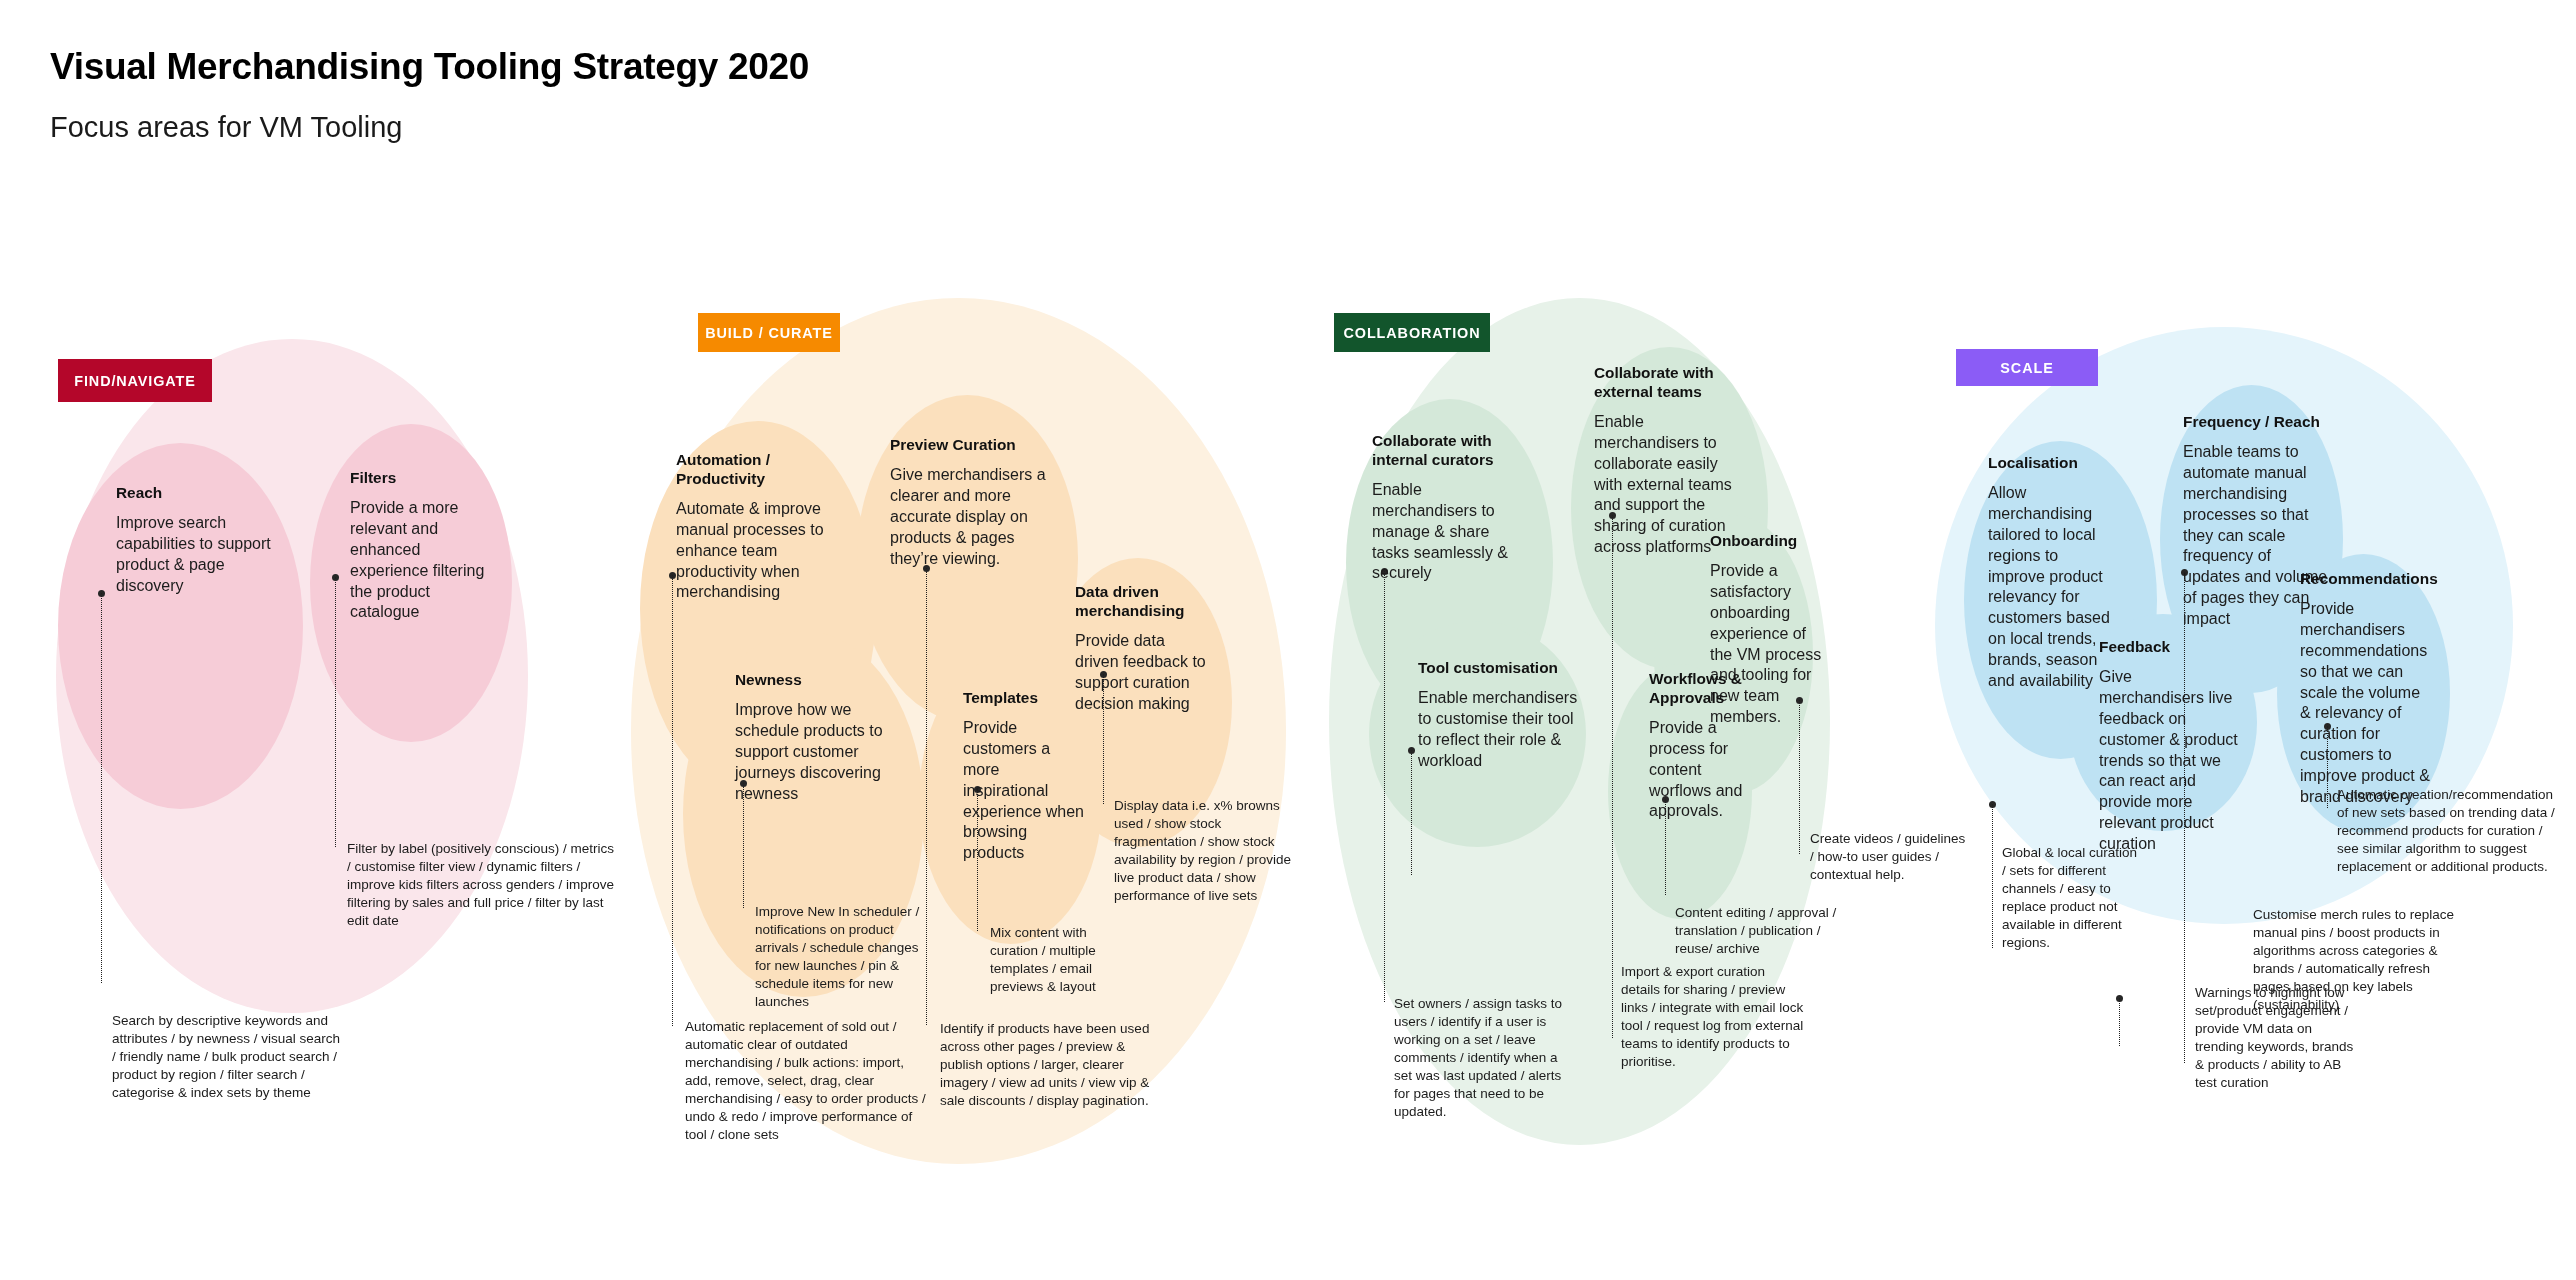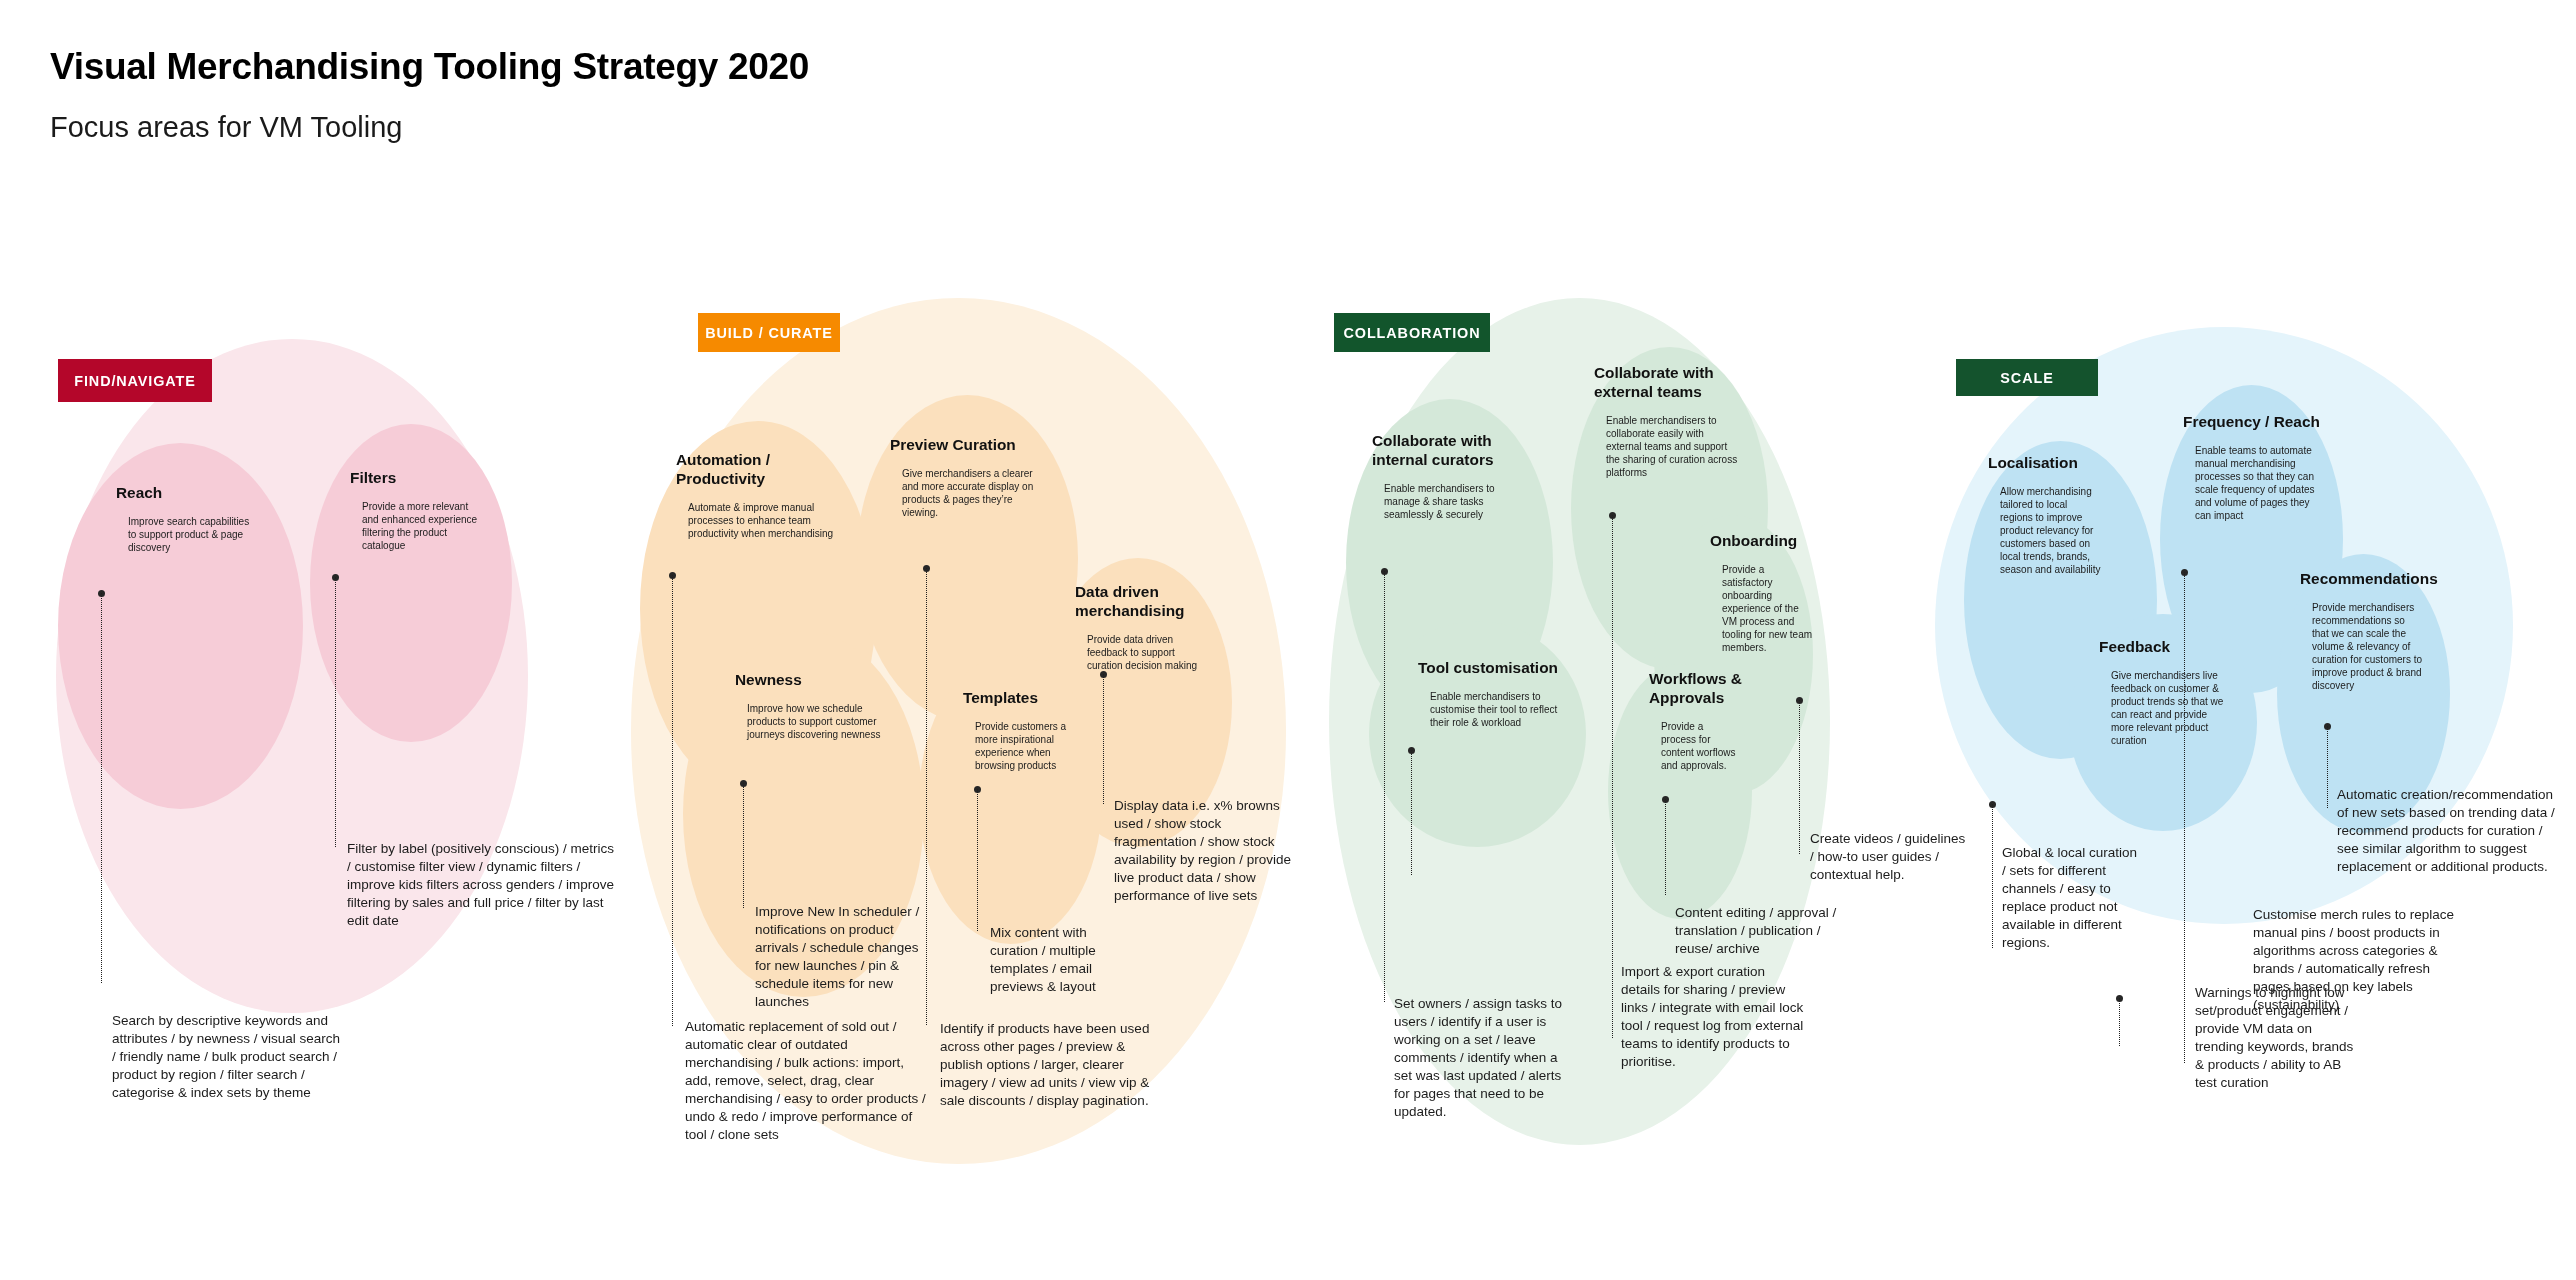--- a/index.html
+++ b/index.html
@@ -39,22 +39,22 @@
     text-align:center;
   }
 
   
   .bubble-text{position:absolute;z-index:6;}
   .bubble-title{
     font-size:15.4px;font-weight:bold;line-height:1.22;color:#111;
     margin:0 0 10.6px 0;
   }
   .bubble-desc{
-    font-size:10px;font-weight:normal;line-height:1.30;color:#1c1c1c;
-    margin:12px;
+    font-size:16px;font-weight:normal;line-height:1.30;color:#1c1c1c;
+    margin:0;
   }
 
   
   .conn{position:absolute;z-index:5;}
   .conn .dot{
     position:absolute;left:-3.4px;top:-3.4px;
     width:7.7px;height:7.7px;border-radius:50%;background:#262626;
   }
   .conn .line{
     position:absolute;left:0;top:0;width:0;
@@ -220,21 +220,21 @@
   <div class="note" style="left:1621px;top:963px;width:183px;">Import &amp; export curation details for sharing / preview links / integrate with email lock tool / request log from external teams to identify products to prioritise.</div>
   <div class="note" style="left:1675px;top:888px;width:173px;margin-top:16px;">Content editing / approval / translation / publication / reuse/ archive</div>
   <div class="note" style="left:1810px;top:830px;width:159px;">Create videos / guidelines / how-to user guides / contextual help.</div>
 
   <div class="ell bg-ell" style="left:1935px;top:327px;width:578px;height:597px;background:#e4f4fb;"></div>
   <div class="ell sub-ell" style="left:1964px;top:441px;width:193px;height:318px;background:#bee2f3;"></div>
   <div class="ell sub-ell" style="left:2160px;top:385px;width:183px;height:308px;background:#bee2f3;"></div>
   <div class="ell sub-ell" style="left:2277px;top:554px;width:173px;height:279px;background:#bee2f3;"></div>
   <div class="ell sub-ell" style="left:2069px;top:614px;width:188px;height:217px;background:#bee2f3;"></div>
 
-  <div class="chip" style="left:1956px;top:359px;width:142px;height:37px;background:#14532d;text-align:center;">
+  <div class="chip" style="left:1956px;top:349px;width:142px;height:37px;background:#8b5cf6;text-align:center;">
     <span>SCALE</span>
   </div>
 
   <div class="bubble-text" style="left:1988px;top:454px;width:125px;">
     <div class="bubble-title">Localisation</div>
     <div class="bubble-desc">Allow merchandising tailored to local regions to improve product relevancy for customers based on local trends, brands, season and availability</div>
   </div>
   <div class="bubble-text" style="left:2183px;top:413px;width:149px;">
     <div class="bubble-title">Frequency / Reach</div>
     <div class="bubble-desc">Enable teams to automate manual merchandising processes so that they can scale frequency of updates and volume of pages they can impact</div>

